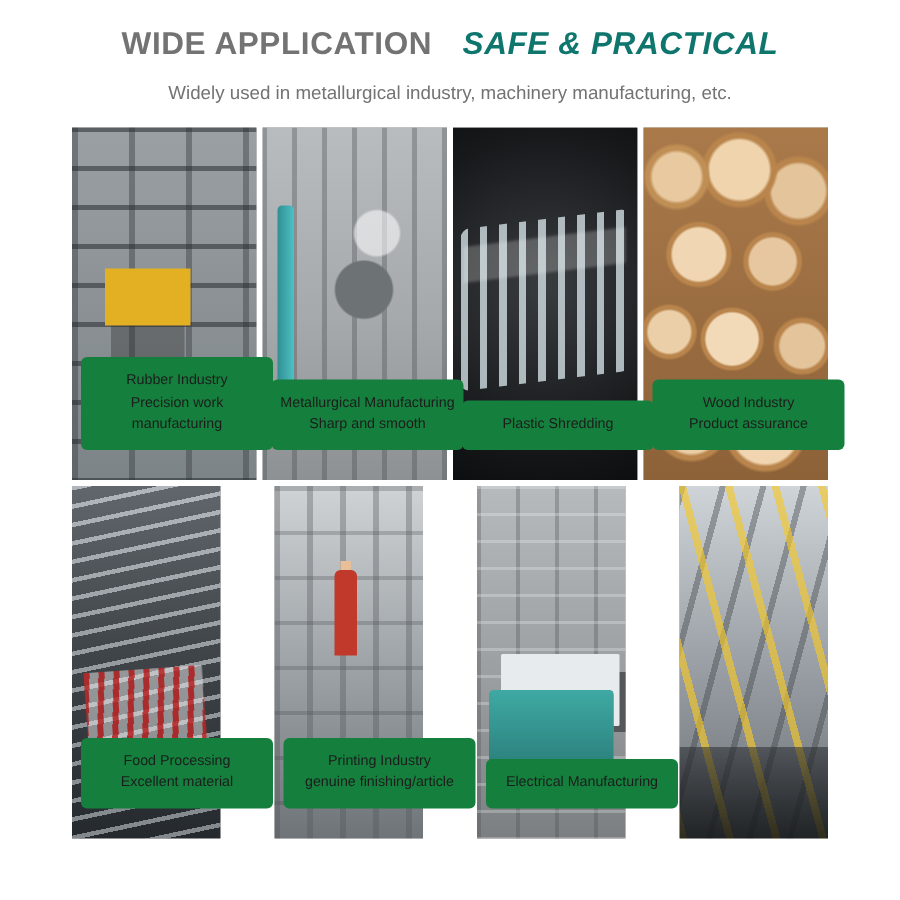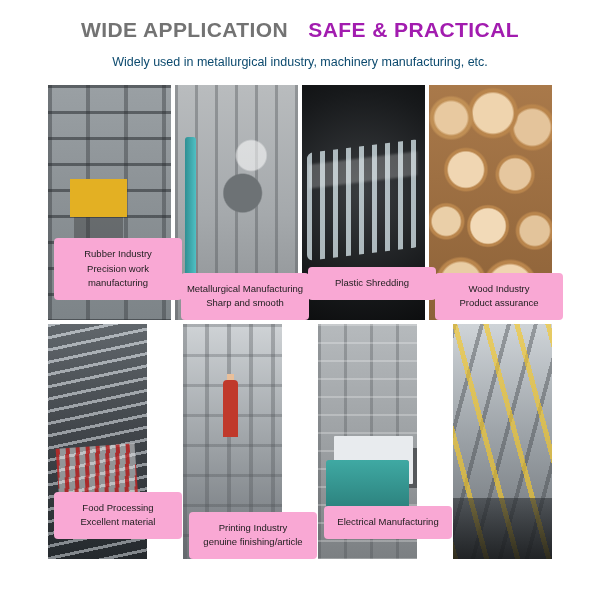--- a/index.html
+++ b/index.html
@@ -25,25 +25,25 @@
     padding-top: 18px;
     text-align: center;
   }
   .title-row {
     font-size: 21px;
     font-weight: bold;
     letter-spacing: 0.4px;
     line-height: 1.1;
   }
   .title-dark { color: #737373; }
-  .title-accent { color: #a21caf; margin-left: 14px; }
+  .title-accent { color: #0f766e; margin-left: 14px; font-style: italic; }
   .subtitle {
     margin-top: 14px;
     font-size: 12.5px;
-    color: #0c4a6e;
+    color: #737373;
   }
 
   
   .grid {
     position: relative;
     margin-top: 16px;
     padding: 0 48px;
     box-sizing: border-box;
   }
   .row {
@@ -64,35 +64,35 @@
     inset: 0;
     overflow: hidden;
     background: #888;
   }
 
   
   .chip {
     position: absolute;
     left: 6px;
     width: 128px;
-    background: #f9a8d4;
+    background: #15803d;
     color: #1c1c1c;
     font-size: 9.5px;
     line-height: 1.5;
     text-align: center;
     padding: 9px 4px 10px;
     box-sizing: border-box;
     border-radius: 4px;
     z-index: 5;
   }
   .chip .l1 { display: block; }
   .chip .l2 { display: block; }
 
   .chip.p-a { bottom: 20px; }   
-  .chip.p-b { bottom: 0; }    
+  .chip.p-b { bottom: 20px; }    
 
   
   .ph { position: absolute; inset: 0; }
 
   
   .rubber {
     background:
       linear-gradient(180deg,#9aa0a4 0%, #8e9498 40%, #7d8488 100%);
   }
   .rubber:before {

